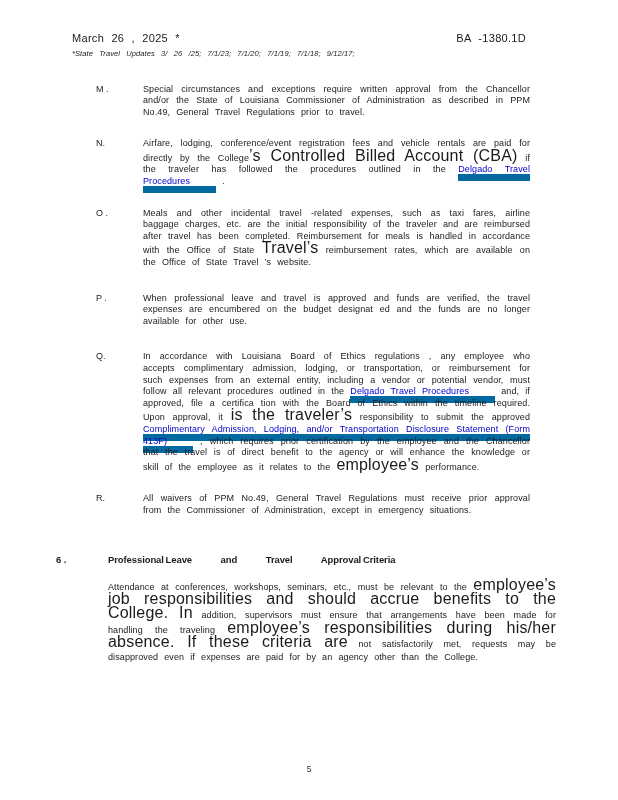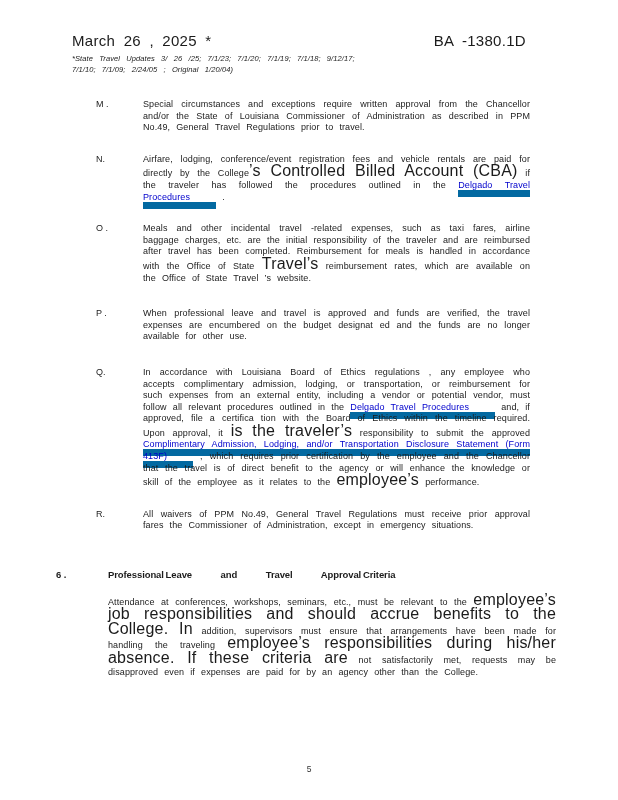--- a/index.html
+++ b/index.html
@@ -8,21 +8,21 @@
     width:618px;height:800px;
     background:#ffffff;
     color:#1b1b1b;
     font-family:"Liberation Sans", sans-serif;
     overflow:hidden;
     box-sizing:border-box;
   }
   .content{padding:32px 88px 0 72px;box-sizing:border-box;}
   .date-row{
     display:flex;justify-content:space-between;align-items:flex-start;
-    font-size:15px;letter-spacing:.3px;word-spacing:4px;
+    font-size:11px;letter-spacing:.3px;word-spacing:4px;
   }
   .doc-number{padding-right:4px;}
   .fineprint{
     margin-top:5px;margin-bottom:24px;
     font-size:7.5px;font-style:italic;line-height:10.5px;
     letter-spacing:.1px;word-spacing:4px;color:#222;
   }
   .para{display:flex;margin:0 0 20px 24px;}
   .para.extra-gap{margin-bottom:24px;}
   .para.last{margin-bottom:37px;}
@@ -57,21 +57,20 @@
 <div class="page">
   <div class="content">
 
     <div class="date-row">
       <span>March 26 , 2025  *</span>
       <span class="doc-number">BA -1380.1D</span>
     </div>
 
     <div class="fineprint">
       <div>*State Travel   Updates   3/ 26 /25;   7/1/23;   7/1/20;   7/1/19; 7/1/18; 9/12/17;</div>
-      <div>7/1/10; 7/1/09; 2/24/05       ; Original   1/20/04)</div>
     </div>
 
     <div class="para">
       <span class="para-letter">M .</span>
       <span class="para-body"><span>Special circumstances and exceptions require written approval from the Chancellor and/or the State of Louisiana Commissioner of Administration as described in PPM No.49, </span><span class="it">General Travel Regulations</span><span> prior to travel.</span></span>
     </div>
 
     <div class="para">
       <span class="para-letter">N.</span>
       <span class="para-body"><span>Airfare, lodging, conference/event registration fees and vehicle rentals are paid for directly by the College</span><span class="lg">’s Controlled Billed Account (CBA)</span><span> if the traveler has followed the procedures outlined in the </span><span class="lnk pad">Delgado Travel Procedures</span><span> .</span></span>
@@ -87,21 +86,21 @@
       <span class="para-body"><span>When professional leave and travel is approved and funds are verified, the travel expenses are encumbered on the budget designat ed and the funds are no longer available for other use.</span></span>
     </div>
 
     <div class="para">
       <span class="para-letter">Q.</span>
       <span class="para-body"><span>In accordance with Louisiana Board of Ethics regulations , any employee who accepts complimentary admission, lodging, or transportation, or reimbursement for such expenses from an external entity, including a vendor or potential vendor, must follow </span><span class="it">all</span><span> relevant procedures outlined in the </span><span class="lnk pad">Delgado Travel Procedures</span><span> and, if approved, file a certifica tion with the Board of Ethics within the timeline required. Upon approval, it </span><span class="lg">is the traveler’s</span><span> responsibility to submit the approved </span><span class="lnk pad">Complimentary Admission, Lodging, and/or Transportation Disclosure Statement (Form 413F)</span><span> , which requires prior certification by the employee and the Chancellor that the travel is of direct benefit to the agency or will enhance the knowledge or skill of the employee as it relates to the </span><span class="lg">employee’s</span><span> performance.</span></span>
     </div>
 
     <div class="para last">
       <span class="para-letter">R.</span>
-      <span class="para-body"><span>All waivers of PPM No.49, </span><span class="it">General Travel Regulations</span><span> must receive prior approval fares the Commissioner of Administration, except in emergency situations.</span></span>
+      <span class="para-body"><span>All waivers of PPM No.49, </span><span class="it">General Travel Regulations</span><span> must receive prior approval from the Commissioner of Administration, except in emergency situations.</span></span>
     </div>
 
     <div class="s6-head">
       <span class="s6-num">6 .</span>
       <span class="s6-title">Professional Leave and Travel Approval Criteria</span>
     </div>
 
     <div class="s6-body"><span>Attendance at conferences, workshops, seminars, etc., must be relevant to the </span><span class="lg">employee’s job responsibilities and should accrue benefits to the College.  In</span><span> addition, supervisors must ensure that arrangements have been made for handling the traveling </span><span class="lg">employee’s responsibilities during his/her absence.  If these criteria are</span><span> not satisfactorily met, requests may be disapproved even if expenses are paid for by an agency other than the College.</span></div>
 
   </div>

